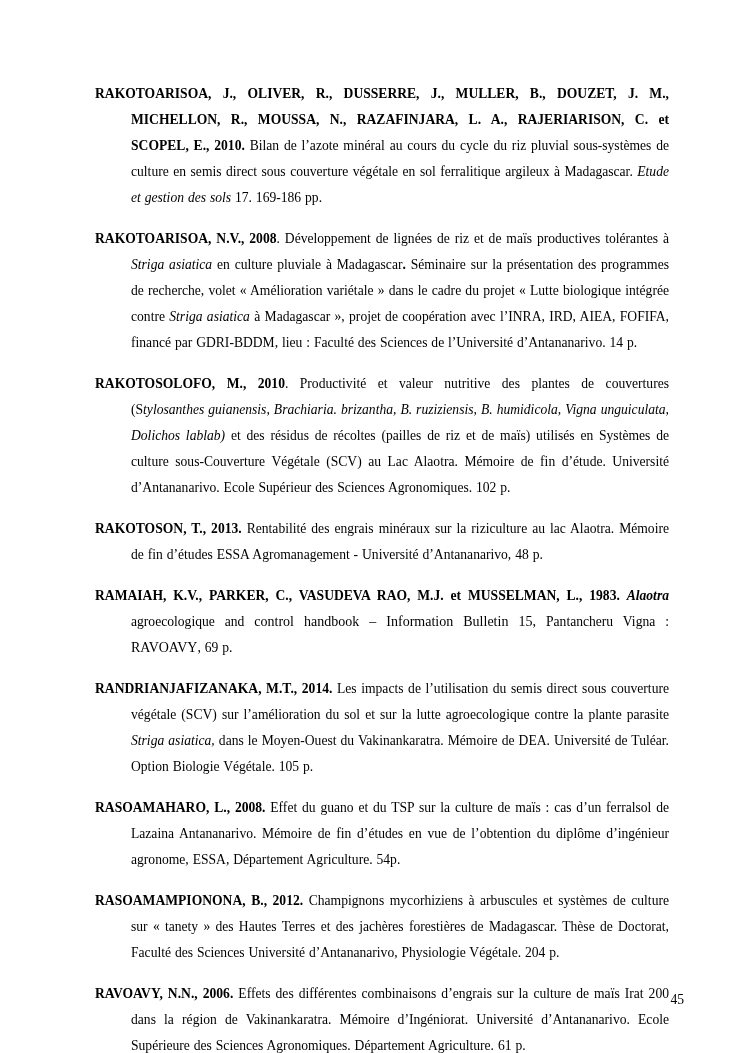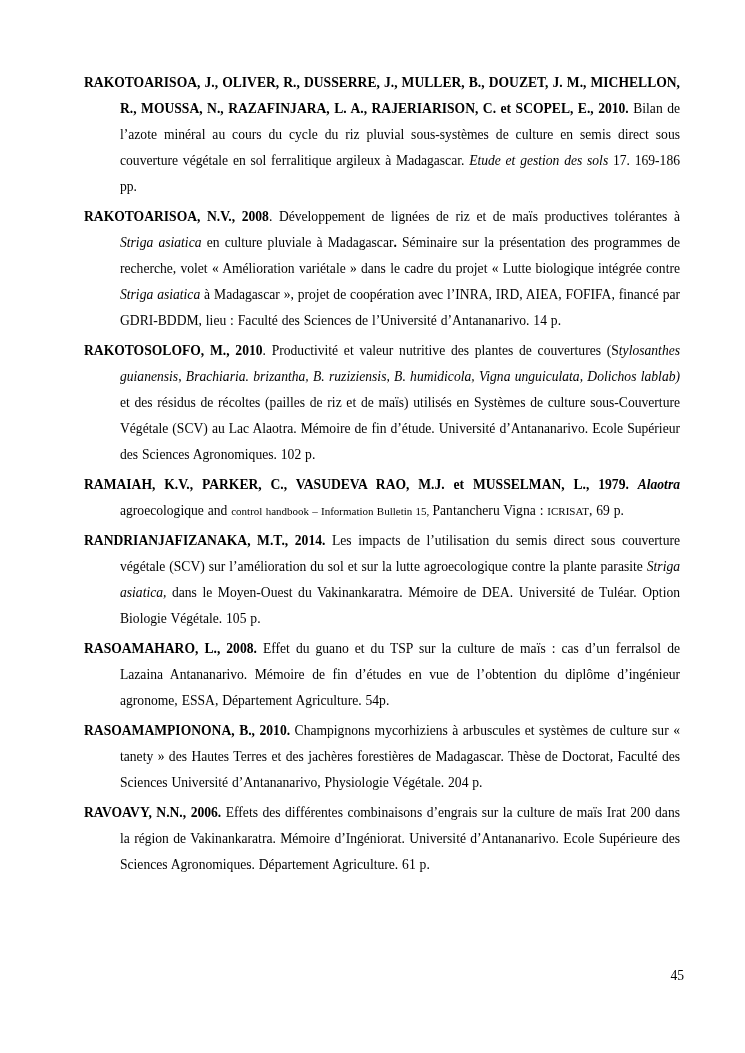--- a/index.html
+++ b/index.html
@@ -17,49 +17,50 @@
     overflow: hidden;
     box-sizing: border-box;
   }
   .content {
     position: absolute;
     top: 66px;
     left: 80px;
     width: 604px;
   }
   .ref {
-    margin: 4px;
+    margin: 15px;
     padding-left: 36px;
     text-indent: -36px;
     text-align: justify;
     font-size: 13.6px;
     line-height: 26px;
     word-spacing: 0.5px;
   }
   .ref span { text-indent: 0; }
   .bold { font-weight: bold; }
   .italic { font-style: italic; }
   .bolditalic { font-weight: bold; font-style: italic; }
-  .small { font-size: 11px; }
+  .small { font-size: 14px; }
   .page-number {
     position: absolute;
-    top: 968px;
+    top: 992px;
     right: 61px;
     font-size: 13.6px;
     line-height: 16px;
   }
 </style>
 </head>
 <body>
 
 <div class="page">
   <div class="content">
       <p class="ref"><span class="bold">RAKOTOARISOA, J., OLIVER, R., DUSSERRE, J., MULLER, B., DOUZET, J. M., MICHELLON, R., MOUSSA, N., RAZAFINJARA, L. A., RAJERIARISON, C. et SCOPEL, E., 2010. </span><span>Bilan de l’azote minéral au cours du cycle du riz pluvial sous-systèmes de culture en semis direct sous couverture végétale en sol ferralitique argileux à Madagascar. </span><span class="italic">Etude et gestion des sols</span><span> 17. 169-186 pp.</span></p>
       <p class="ref"><span class="bold">RAKOTOARISOA, N.V., 2008</span><span>. Développement de lignées de riz et de maïs productives tolérantes à </span><span class="italic">Striga asiatica</span><span> en culture pluviale à Madagascar</span><span class="bold">. </span><span>Séminaire sur la présentation des programmes de recherche, volet « Amélioration variétale »  dans le cadre du projet « Lutte biologique intégrée contre </span><span class="italic">Striga asiatica</span><span> à Madagascar », projet de coopération avec l’INRA, IRD, AIEA, FOFIFA, financé par GDRI-BDDM, lieu : Faculté des Sciences de l’Université d’Antananarivo. 14 p.</span></p>
       <p class="ref"><span class="bold">RAKOTOSOLOFO, M.,  2010</span><span>. Productivité et valeur nutritive des plantes de couvertures (S</span><span class="italic">tylosanthes guianensis</span><span>, </span><span class="italic">Brachiaria. brizantha, B. ruziziensis, B. humidicola, Vigna unguiculata, Dolichos lablab)</span><span> et des résidus de récoltes (pailles de riz et de maïs) utilisés en Systèmes de culture sous-Couverture Végétale (SCV) au Lac Alaotra. Mémoire de fin d’étude. Université d’Antananarivo. Ecole Supérieur des Sciences Agronomiques. 102 p.</span></p>
-      <p class="ref"><span class="bold">RAMAIAH, K.V., PARKER, C., VASUDEVA RAO, M.J. et MUSSELMAN, L., 1979. </span><span class="bolditalic">Alaotra</span><span> agroecologique and </span><span class="small">control handbook – Information Bulletin 15, </span><span>Pantancheru Vigna : </span><span class="small">ICRISAT</span><span>, 69 p.</span></p>
+      <p class="ref"><span class="bold">RAKOTOSON, T., 2013. </span><span>Rentabilité des engrais minéraux sur la riziculture au lac Alaotra. Mémoire de fin d’études ESSA  Agromanagement - Université d’Antananarivo,  48 p.</span></p>
+      <p class="ref"><span class="bold">RAMAIAH, K.V., PARKER, C., VASUDEVA RAO, M.J. et MUSSELMAN, L., 1983. </span><span class="bolditalic">Alaotra</span><span> agroecologique and </span><span class="small">control handbook – Information Bulletin 15, </span><span>Pantancheru Vigna : </span><span class="small">RAVOAVY</span><span>, 69 p.</span></p>
       <p class="ref"><span class="bold">RANDRIANJAFIZANAKA, M.T., 2014. </span><span>Les impacts de l’utilisation du semis direct sous couverture végétale (SCV) sur l’amélioration du sol et sur la lutte agroecologique contre la plante parasite </span><span class="italic">Striga asiatica,</span><span> dans le Moyen-Ouest du Vakinankaratra. Mémoire de DEA. Université de Tuléar. Option Biologie Végétale. 105 p.</span></p>
       <p class="ref"><span class="bold">RASOAMAHARO, L., 2008. </span><span>Effet du guano et du TSP sur la culture de maïs : cas d’un ferralsol de Lazaina Antananarivo. Mémoire de fin d’études en vue de l’obtention du diplôme d’ingénieur agronome, ESSA, Département Agriculture. 54p.</span></p>
-      <p class="ref"><span class="bold">RASOAMAMPIONONA, B., 2010. </span><span>Champignons mycorhiziens à arbuscules et systèmes de culture sur « tanety » des Hautes Terres et des jachères forestières de Madagascar. Thèse de Doctorat, Faculté des Sciences Université d’Antananarivo, Physiologie Végétale. 204 p.</span></p>
+      <p class="ref"><span class="bold">RASOAMAMPIONONA, B., 2012. </span><span>Champignons mycorhiziens à arbuscules et systèmes de culture sur « tanety » des Hautes Terres et des jachères forestières de Madagascar. Thèse de Doctorat, Faculté des Sciences Université d’Antananarivo, Physiologie Végétale. 204 p.</span></p>
       <p class="ref"><span class="bold">RAVOAVY, N.N., 2006. </span><span>Effets des différentes combinaisons d’engrais sur la culture de maïs Irat 200 dans la région de Vakinankaratra. Mémoire d’Ingéniorat. Université d’Antananarivo. Ecole Supérieure des Sciences Agronomiques. Département Agriculture. 61 p.</span></p>
     </div>
   <div class="page-number">45</div>
 </div>
 
 </body></html>

